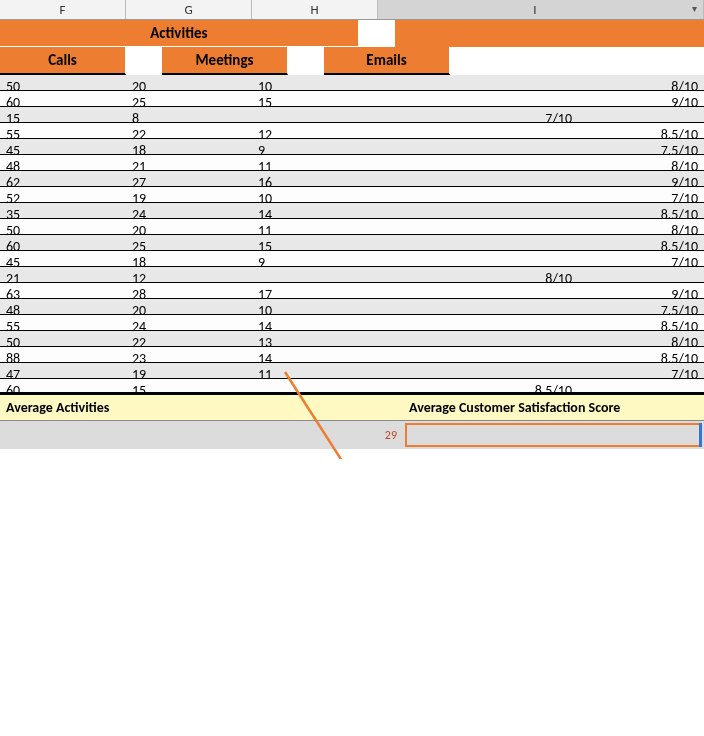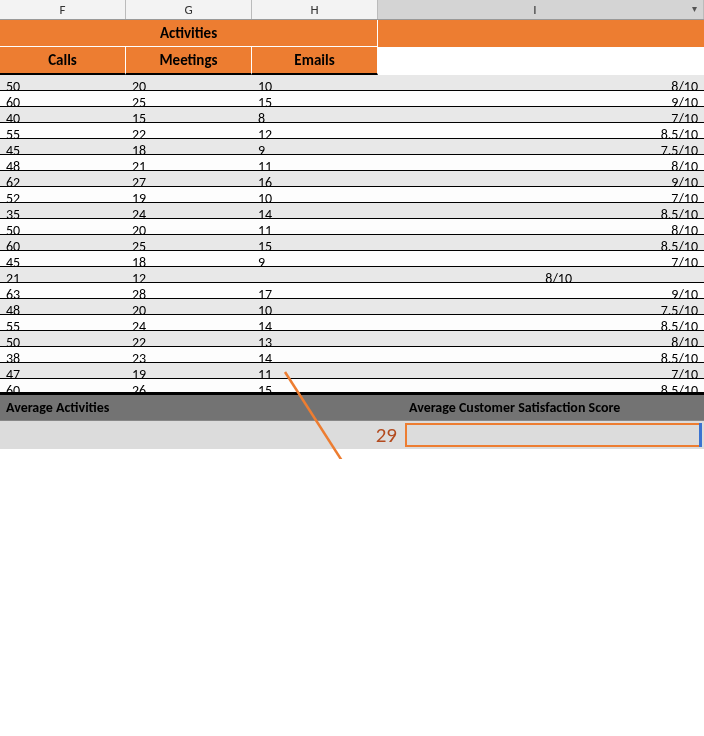--- a/index.html
+++ b/index.html
@@ -31,20 +31,21 @@
     color: #555;
     font-size: 10px;
   }
   .cF { width: 126px; }
   .cG { width: 126px; }
   .cH { width: 126px; }
   .cI { width: 326px; }
 
   .header-row1, .header-row2 {
     display: flex;
+    gap: 36px;
   }
   .hdr-cell {
     background: #ED7D31;
     color: #000;
     font-weight: bold;
     display: flex;
     align-items: center;
     justify-content: center;
     padding: 4px 0;
     font-size: 15px;
@@ -74,40 +75,40 @@
     white-space: nowrap;
   }
   .cell.right { text-align: right; }
 
   .bottom-thick { border-bottom: 3px solid #000; }
 
   .footer-row1, .footer-row2 {
     display: flex;
   }
   .footer-row1 .fcell {
-    background: #737373;
+    background: #fef9c3;
     font-weight: bold;
     padding: 4px 6px;
     font-size: 14px;
     border-bottom: 1px solid #888;
   }
   .footer-row1 .fleft { width: 403px; }
   .footer-row1 .fright { width: 301px; }
 
   .footer-row2 {
     height: 28px;
     align-items: center;
     background: #dcdcdc;
   }
   .footer-row2 .fcell {
     padding: 0 6px;
   }
   .footer-row2 .fleft {
     text-align: right;
-    font-size: 21px;
+    font-size: 12px;
     color: #b34a1e;
     width: 403px;
   }
   .footer-row2 .fright {
     width: 296px;
     height: 24px;
     border: 2px solid #ED7D31;
     margin-left: 2px;
     background: #dcdcdc;
     position: relative;
@@ -159,21 +160,20 @@
         <div class="cell cH">10</div>
         <div class="cell cI right">8/10</div>
       </div>
       <div class="data-row">
         <div class="cell cF">60</div>
         <div class="cell cG">25</div>
         <div class="cell cH">15</div>
         <div class="cell cI right">9/10</div>
       </div>
       <div class="data-row">
-        <div class="cell cF">40</div>
         <div class="cell cG">15</div>
         <div class="cell cH">8</div>
         <div class="cell cI right">7/10</div>
       </div>
       <div class="data-row">
         <div class="cell cF">55</div>
         <div class="cell cG">22</div>
         <div class="cell cH">12</div>
         <div class="cell cI right">8.5/10</div>
       </div>
@@ -248,34 +248,33 @@
         <div class="cell cH">14</div>
         <div class="cell cI right">8.5/10</div>
       </div>
       <div class="data-row">
         <div class="cell cF">50</div>
         <div class="cell cG">22</div>
         <div class="cell cH">13</div>
         <div class="cell cI right">8/10</div>
       </div>
       <div class="data-row">
-        <div class="cell cF">38</div>
+        <div class="cell cF">88</div>
         <div class="cell cG">23</div>
         <div class="cell cH">14</div>
         <div class="cell cI right">8.5/10</div>
       </div>
       <div class="data-row">
         <div class="cell cF">47</div>
         <div class="cell cG">19</div>
         <div class="cell cH">11</div>
         <div class="cell cI right">7/10</div>
       </div>
       <div class="data-row bottom-thick">
         <div class="cell cF">60</div>
-        <div class="cell cG">26</div>
         <div class="cell cH">15</div>
         <div class="cell cI right">8.5/10</div>
       </div>
     </div>
 
   <div class="footer-row1">
     <div class="fcell fleft">Average Activities</div>
     <div class="fcell fright">Average Customer Satisfaction Score</div>
   </div>
   <div class="footer-row2">

